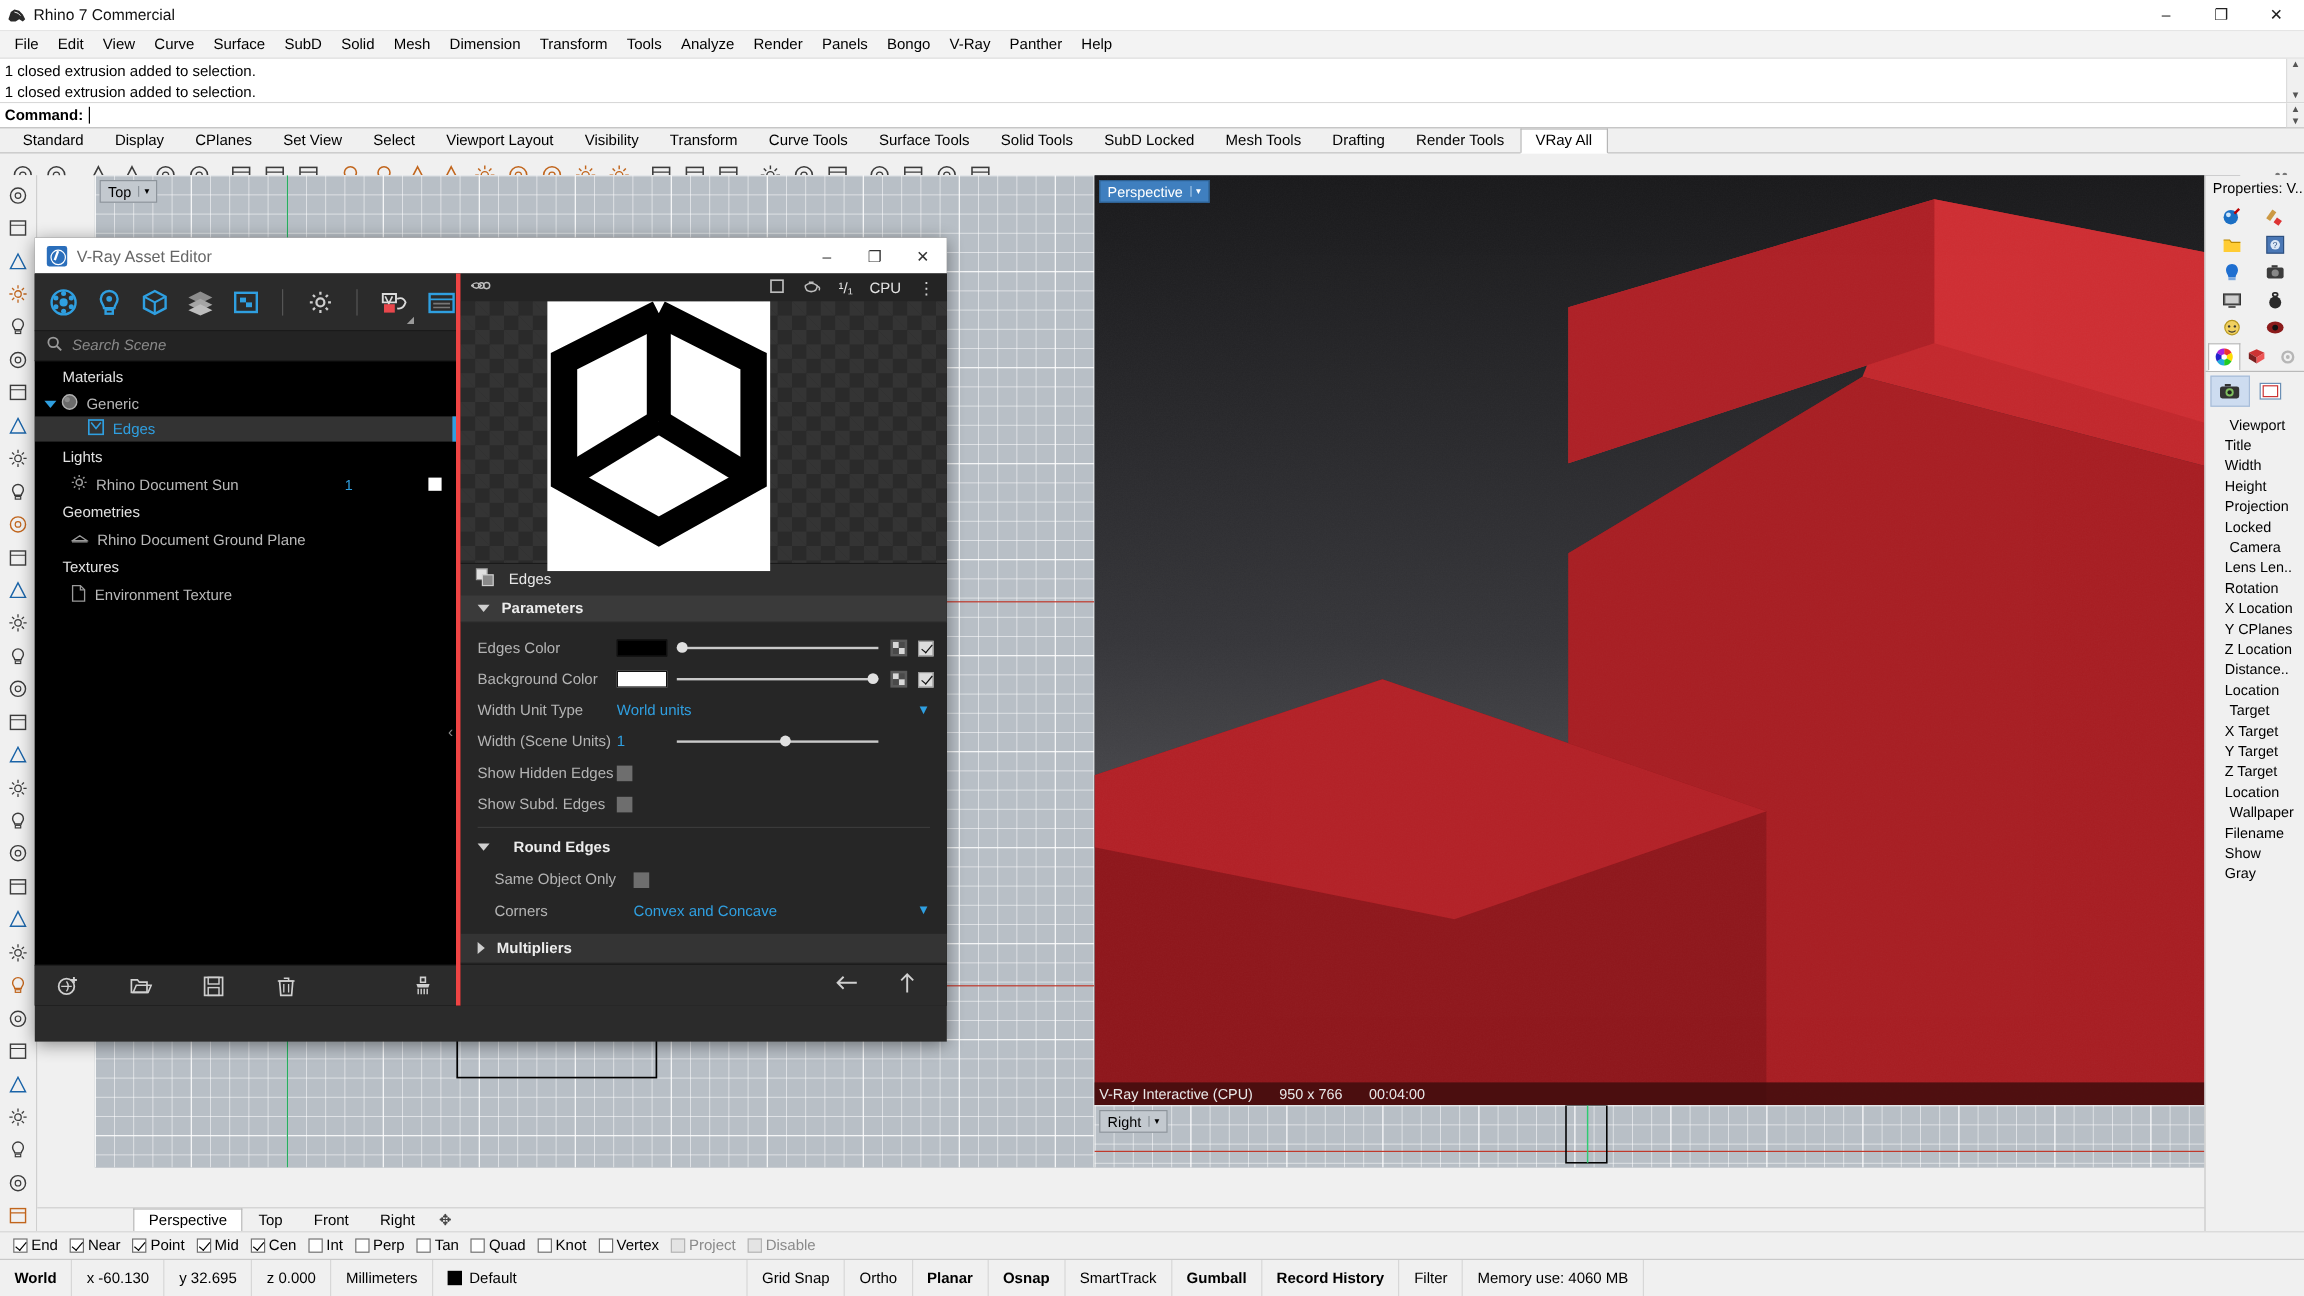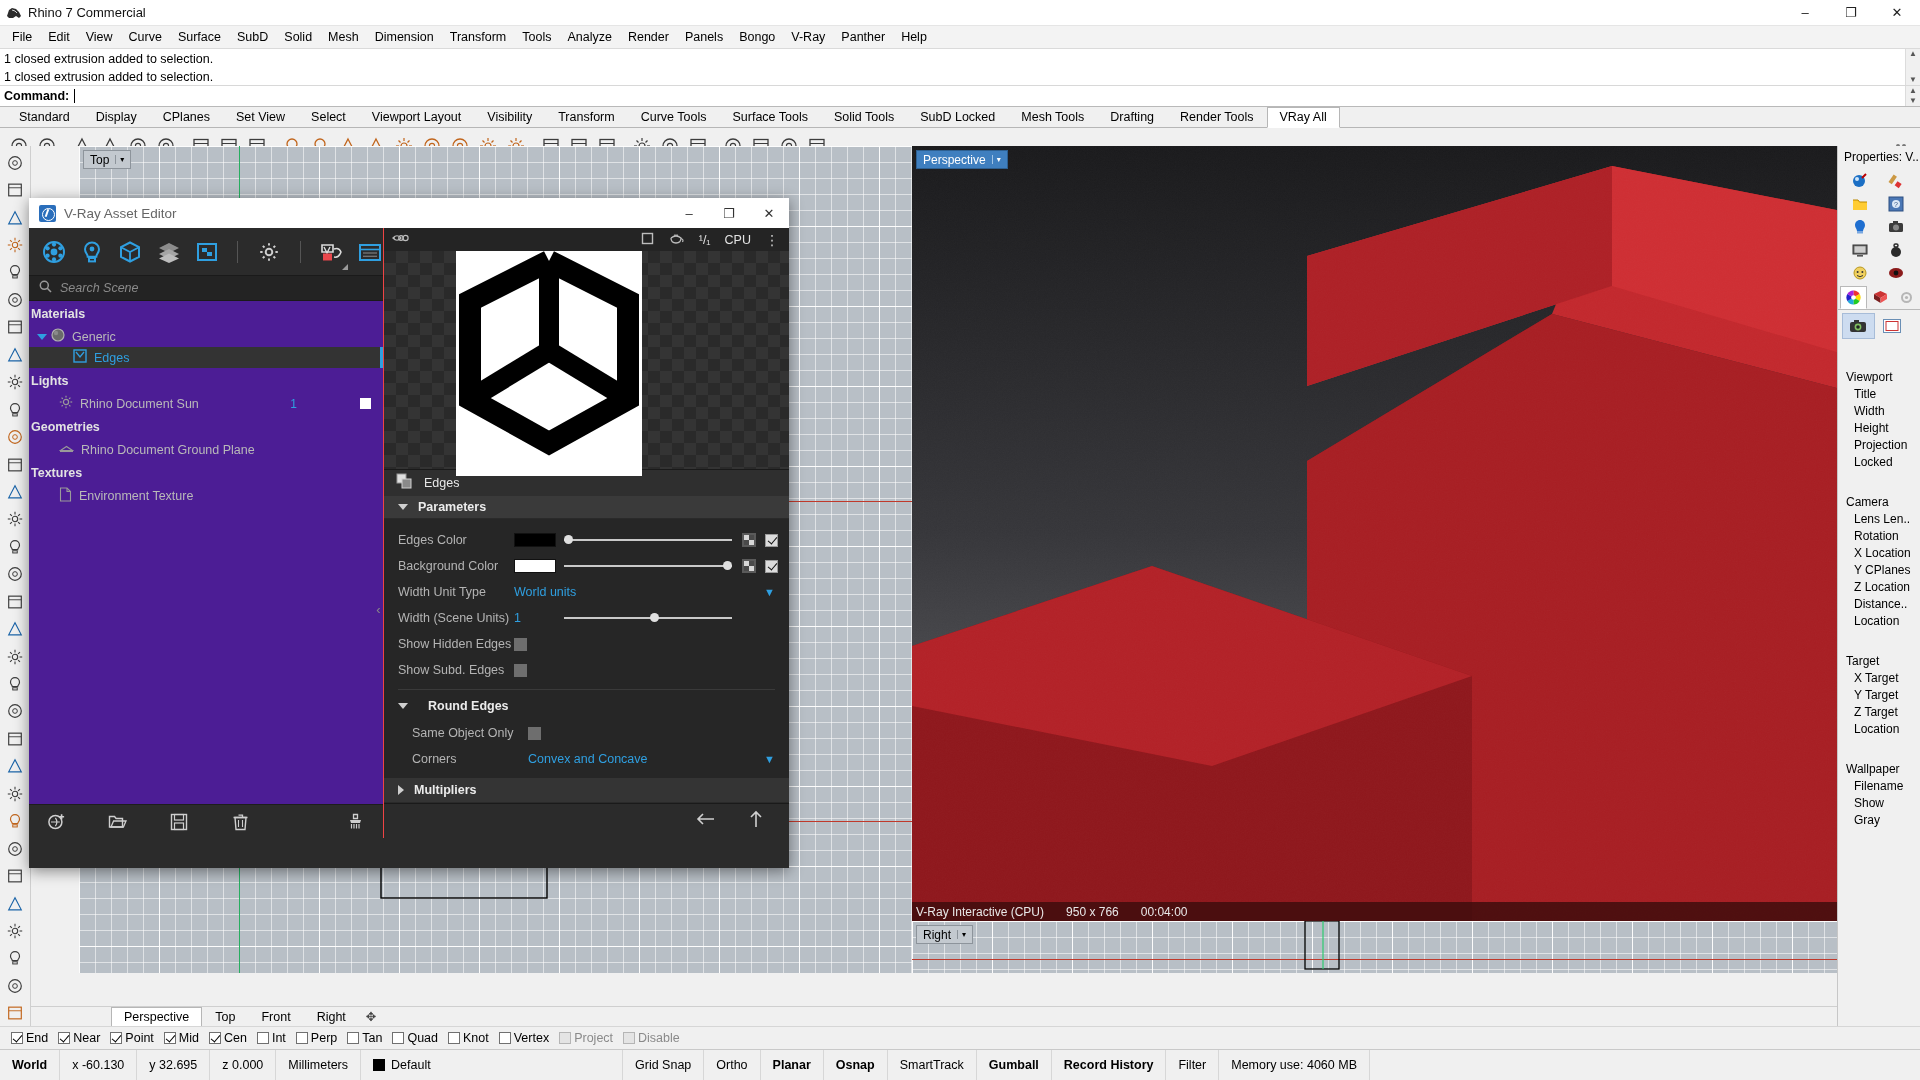--- a/index.html
+++ b/index.html
@@ -118,21 +118,21 @@
     height:24px; padding-left:2px; }
   .ptab { width:34px; height:23px; display:flex; align-items:center; justify-content:center;
      border:1px solid transparent; }
   .ptab.active { background:#fff; border-color:#b9b9b9; border-bottom-color:#fff; }
   .props-tabs2 { display:flex; padding:3px 0 2px 4px; }
   .ptab2 { width:33px; height:26px; display:flex; align-items:center; justify-content:center;}
   .ptab2.sel { background:#cddcf0; border:1px solid #a7bcd8; }
   .props-list { font-size:12px; padding-top:4px; }
   .prow { height:17px; display:flex; align-items:center; white-space:nowrap; overflow:hidden;
      padding-left:6px; }
-  .prow.head { padding-left:8px;margin-top:23px; }
+  .prow.head { padding-left:20px; }
   .prow.sub { padding-left:16px; }
 
   
   .vptabs { position:absolute; left:0; bottom:0; width:1837px; height:20px; background:#f0f0f0;
     display:flex; align-items:flex-end; padding-left:80px; border-top:1px solid #cfcfcf; }
   .vptab { padding:2px 12px 2px 12px; font-size:12.5px; border:1px solid transparent; border-bottom:none;}
   .vptab.active { background:#fff; border-color:#b6b6b6; }
   .vptab.plus { padding:2px 6px; color:#444; }
 
   
@@ -166,37 +166,37 @@
   .vray-title .vlogo:after { content:""; position:absolute; left:3px; top:3px; width:11px; height:11px;
      border:1.6px solid #fff; border-radius:50%; }
   .vray-title .vlogo:before { content:""; position:absolute; left:7.3px; top:4.5px; width:2px; height:8px;
      background:#fff; transform:rotate(20deg); z-index:2;}
   .vray-title .vt { font-size:13.5px; color:#666; }
   .vray-wbtns { margin-left:auto; display:flex; }
   .vwb { width:40px; height:30px; display:flex; align-items:center; justify-content:center;
      font-size:13px; color:#333; }
 
   .vray-body { display:flex; height:610px; }
-  .vray-left { width:355px; background:#4c1d95; display:flex; flex-direction:column;
-    border-right:1px solid #ef4444; }
+  .vray-left { width:355px; background:#000000; display:flex; flex-direction:column;
+    border-right:4px solid #ef4444; }
   .vray-right { width:405px; background:#1e1e1e; display:flex; flex-direction:column; }
 
   .vtoolstrip { height:47px; display:flex; align-items:center; padding-left:12px; gap:13px;
      background:#2b2b2b; }
   .vtb { width:26px; height:26px; display:flex; align-items:center; justify-content:center; }
   .vsep { width:1px; height:22px; background:#555; margin:0 5px; }
 
   .vsearch { height:26px; background:#232323; border-top:1px solid #1a1a1a;
      border-bottom:1px solid #1a1a1a; display:flex; align-items:center; padding-left:10px; gap:8px; }
   .vsearch input { background:transparent; border:none; outline:none; color:#8e8e8e;
      font-size:12.5px; font-style:italic; font-family:"Liberation Sans", sans-serif; width:260px; }
   .vsearch input::placeholder { color:#8a8a8a; font-style:italic; }
 
   .vtree { flex:1; overflow:hidden; position:relative; }
-  .vgroup { font-size:12.5px; color:#e2e2e2; font-weight:bold; padding:6px 0 5px 2px; }
+  .vgroup { font-size:12.5px; color:#e2e2e2; font-weight:normal; padding:6px 0 5px 23px; }
   .vitem { height:21px; display:flex; align-items:center; padding-left:22px; gap:7px;
      font-size:12.5px; color:#b9b9b9; position:relative; }
   .vitem.sel { background:#333333; color:#2f9fe0; }
   .vitem .cnt { margin-left:auto; color:#2f9fe0; font-size:12px; padding-right:56px; }
   .vitem .sq { width:11px; height:11px; background:#fff; margin-right:12px; }
   .vitem.sel:after { content:""; position:absolute; right:0; top:0; width:3px; height:100%;
      background:#2f9fe0; }
   .vtwisty { position:absolute; left:8px; width:0; height:0; border-left:5px solid transparent;
      border-right:5px solid transparent; border-top:6px solid #2f9fe0; }
 

